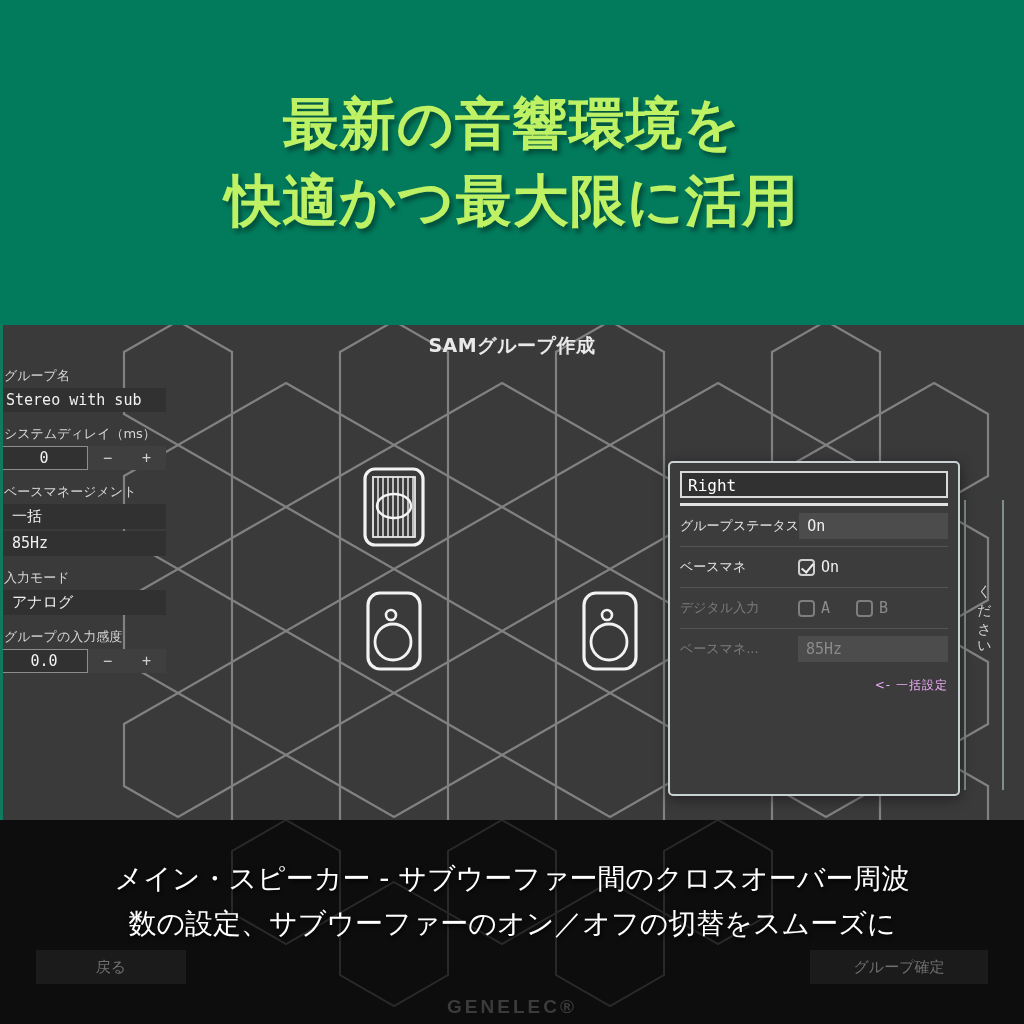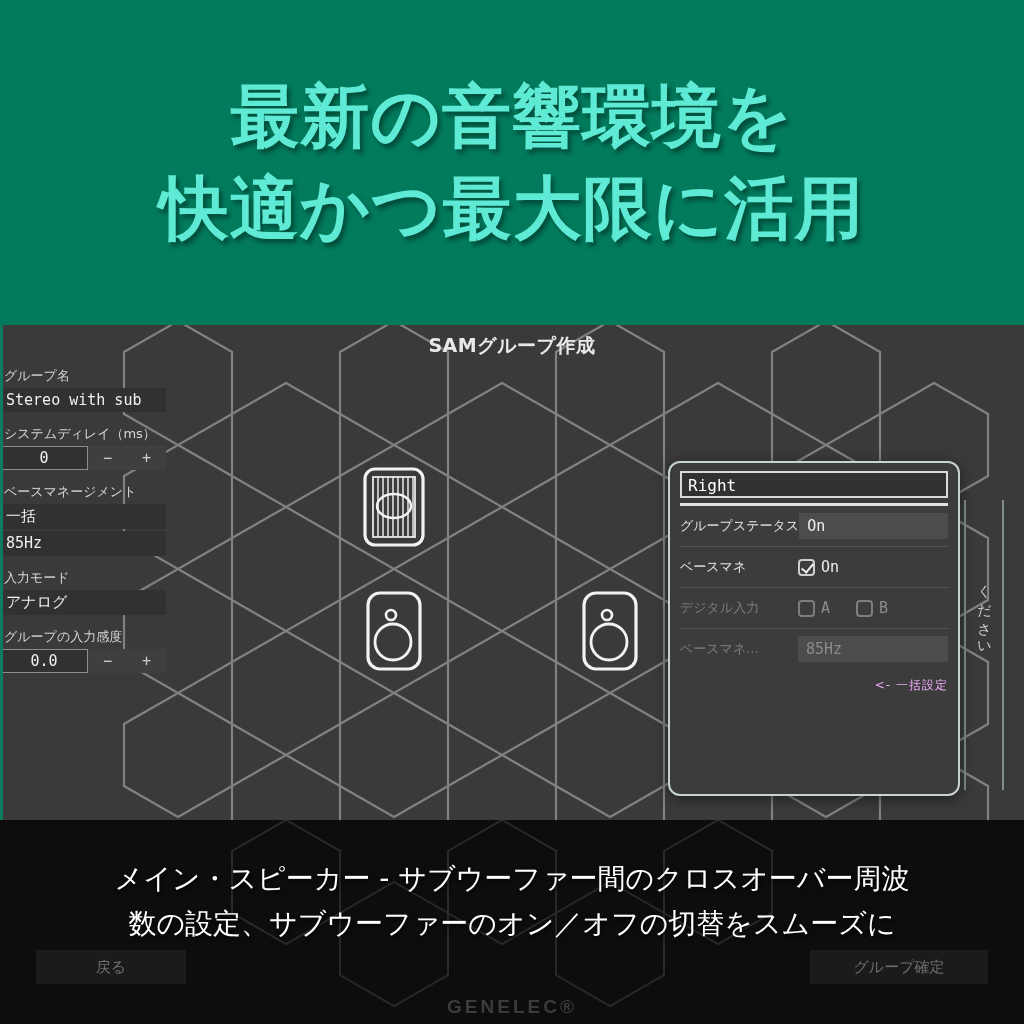--- a/index.html
+++ b/index.html
@@ -12,23 +12,23 @@
   #root{position:relative;width:1024px;height:1024px;overflow:hidden;}
 
   
   .hero{
     position:absolute;left:0;top:0;width:1024px;height:325px;
     background:#027a5c;
     display:flex;flex-direction:column;align-items:center;justify-content:center;
     gap:14px;
   }
   .hero-line{
-    color:#5eead4;
-    font-family:"DejaVu Sans","Liberation Sans",sans-serif;
-    font-size:69px;font-weight:bold;letter-spacing:1px;line-height:1.12;
+    color:#bef264;
+    font-family:"DejaVu Sans","Liberation Sans",sans-serif;
+    font-size:56px;font-weight:bold;letter-spacing:1px;line-height:1.12;
     text-shadow:3px 4px 4px rgba(0,0,0,.38);
     white-space:nowrap;
   }
 
   
   .app{
     position:absolute;left:0;top:325px;width:1024px;height:495px;
     background:#3a3a3a;overflow:hidden;
   }
   .app-edge-left{
@@ -76,29 +76,29 @@
     flex:0 0 88px;background:#313131;border:1px solid #8d8d8d;box-sizing:border-box;
     color:#f2f2f2;font-family:"DejaVu Sans Mono","Liberation Mono",monospace;font-size:15px;
     text-align:center;line-height:22px;
   }
   .sb-stepbtn{
     flex:1;text-align:center;color:#cfcfcf;font-size:15px;line-height:24px;
     font-family:"DejaVu Sans Mono","Liberation Mono",monospace;
   }
   .sb-select{
     position:relative;background:#313131;height:25px;width:166px;box-sizing:border-box;
-    color:#f0f0f0;font-size:15px;line-height:25px;padding-left:6px;margin-bottom:2px;
+    color:#f0f0f0;font-size:15px;line-height:25px;padding-left:12px;margin-bottom:2px;
     font-family:"DejaVu Sans","Liberation Sans",sans-serif;
   }
   .sb-select.mono{font-family:"DejaVu Sans Mono","Liberation Mono",monospace;}
 
   
   .dialog{
     position:absolute;left:668px;top:136px;width:292px;height:335px;z-index:30;
-    background:#3c3c3c;border:2px solid #c9d2d2;border-radius:12px;
+    background:#3c3c3c;border:2px solid #c9d2d2;border-radius:5px;
     box-shadow:0 3px 14px rgba(0,0,0,.45);
     box-sizing:border-box;padding:8px 10px;
   }
   .dlg-title{
     background:#313131;border:2px solid #d9d9d9;height:27px;line-height:25px;
     color:#ffffff;font-family:"DejaVu Sans Mono","Liberation Mono",monospace;
     font-size:16px;padding-left:6px;box-sizing:border-box;
   }
   .dlg-underline{height:3px;background:#e2e2e2;margin:5px 0 0 0;}
   .dlg-row{

